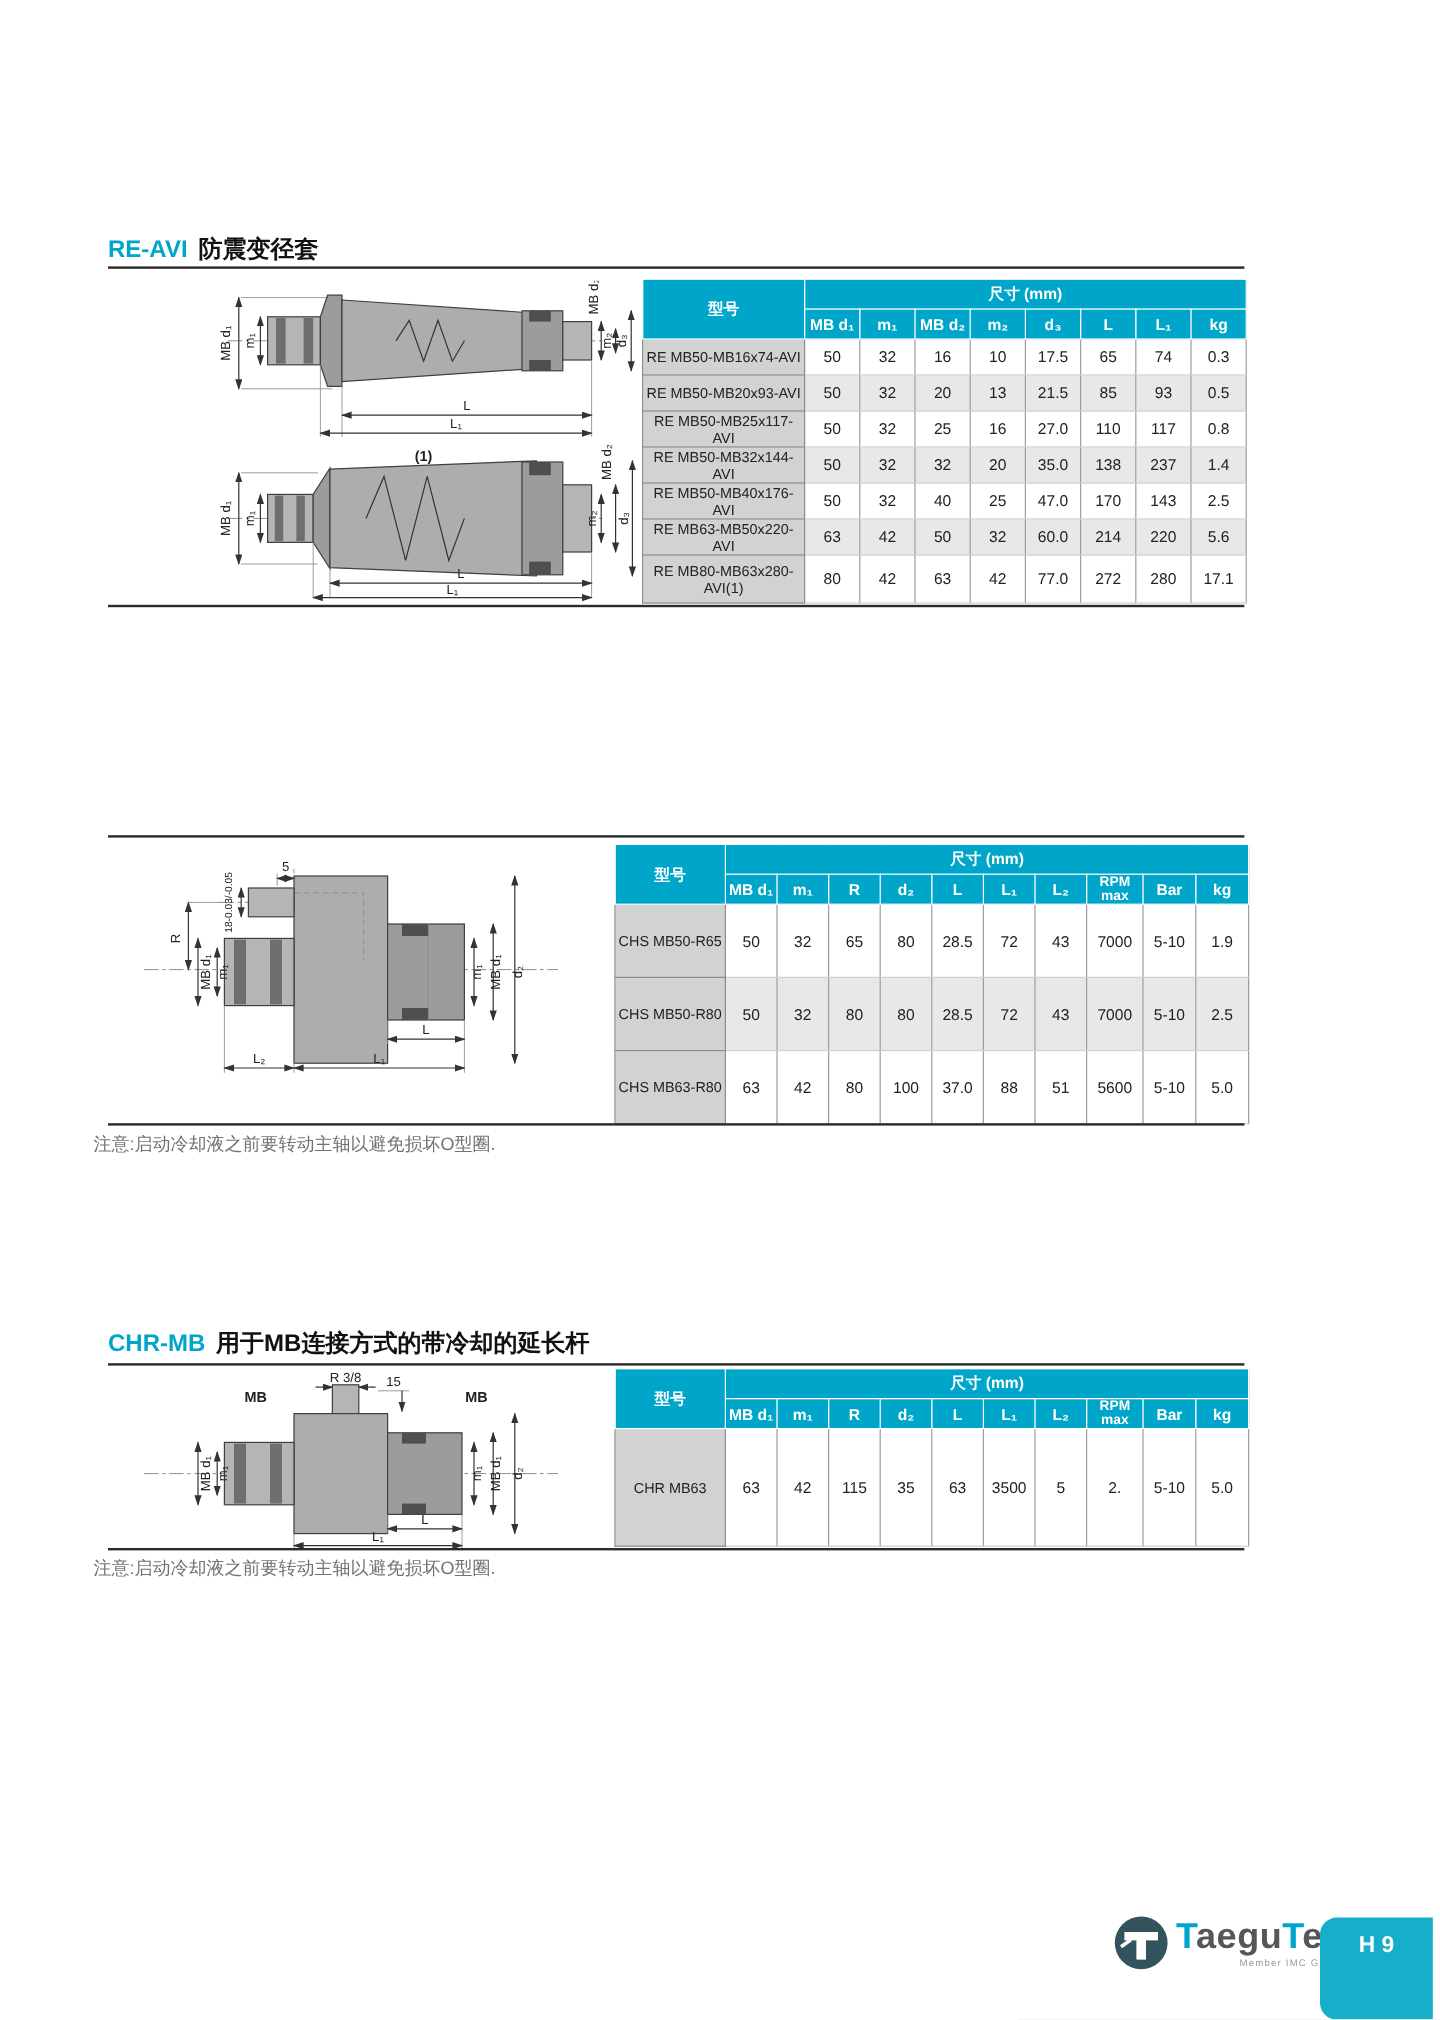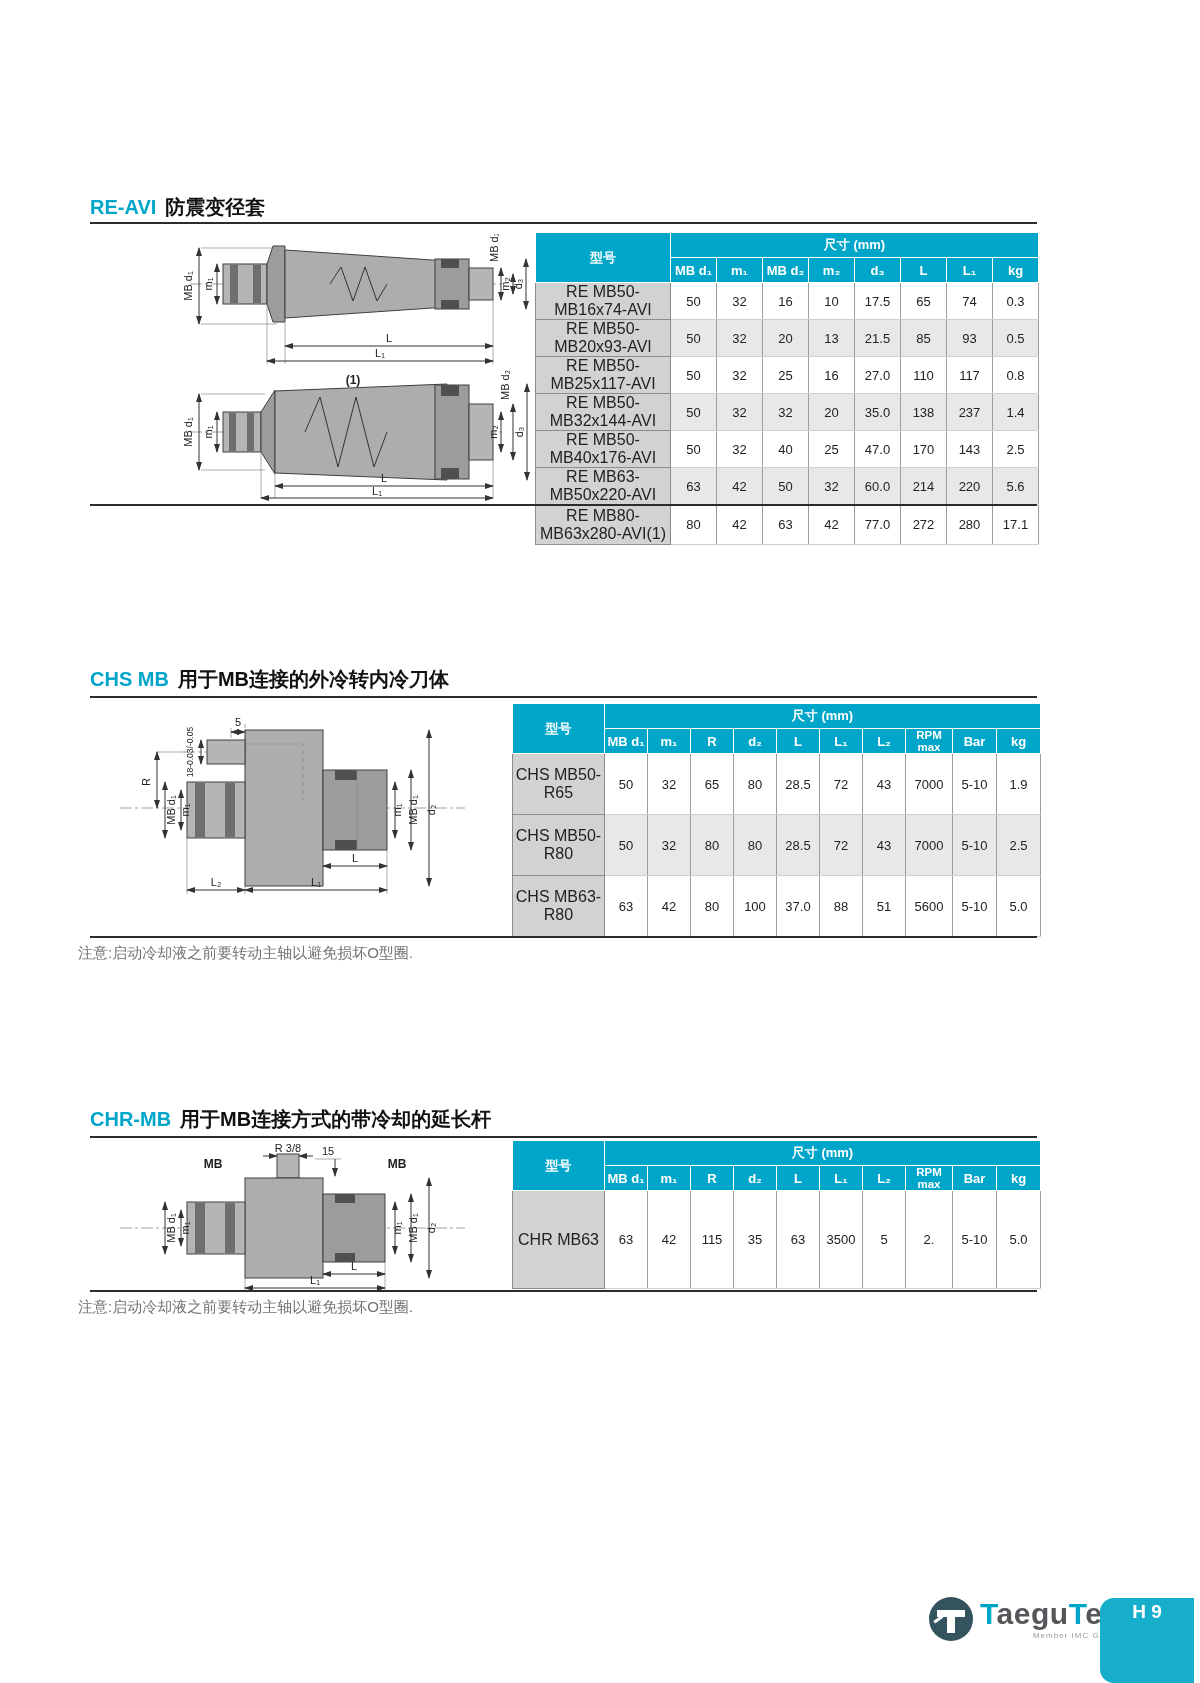--- a/index.html
+++ b/index.html
@@ -17,21 +17,21 @@
   .sec-head .code{color:#00a6c9;margin-right:9px}
   .sec-head .sub{color:#111}
   .rule{position:absolute;left:90px;width:947px;height:2px;background:#2b2b2b}
   .rule.thin{height:1.5px}
 
   
   table.spec{position:absolute;border-collapse:collapse;table-layout:fixed;text-align:center;font-size:13px;color:#222;background:#fff}
   table.spec th{background:#00a6c9;color:#fff;font-weight:bold;border:1px solid #ffffff;font-size:13px;padding:0 1px}
   table.spec thead tr{height:25px}
   table.spec td{border-left:1px solid #9d9d9d;border-right:1px solid #9d9d9d;border-top:1px solid #cfcfcf;border-bottom:1px solid #cfcfcf;background:#fff;padding:0 2px}
-  table.spec td.model{background:#d2d2d2;border:1px solid #8c8c8c;font-size:16px}
+  table.spec td.model{background:#d2d2d2;border:1px solid #8c8c8c;font-size:12px}
   table.spec tr.alt td{background:#e8e8e8}
   table.spec tr.alt td.model{background:#d2d2d2}
   #t1 tbody tr{height:30px}
   #t1 tbody tr.tall{height:40px}
   #t2 tbody tr{height:61px}
   #t3 tbody tr{height:98px}
 
   .note{position:absolute;left:78px;font-size:15px;color:#737373}
 
   
@@ -47,21 +47,21 @@
   .dimtxt{font-size:11px}
   .smalltxt{font-size:8.5px}
 
   
   .brand{position:absolute;left:928px;top:1596px;display:flex;align-items:center}
   .brand-icon{width:46px;height:46px;margin-right:6px}
   .brand-name{line-height:30px;white-space:nowrap}
   .brand-part{display:inline-block;font-size:30px;font-weight:bold;color:#54565a;letter-spacing:.5px}
   .brand-part::first-letter{color:#00a6c9}
   .brand-tagline{font-size:8px;color:#9a9a9a;text-align:right;letter-spacing:1px;margin-top:-3px}
-  .page-tab{position:absolute;left:1100px;top:1598px;width:94px;height:85px;background:#16aecb;border-radius:14px 0 0 14px;color:#fff;text-align:center;padding-top:3px;font-size:19px;font-weight:bold}
+  .page-tab{position:absolute;left:1100px;top:1598px;width:94px;height:85px;background:#16aecb;border-radius:14px 0 0 14px;color:#fff;text-align:center;padding-top:13px;font-size:19px;font-weight:bold}
 </style>
 </head>
 <body>
 
 <div class="page">
 
   <svg width="0" height="0" style="position:absolute" aria-hidden="true">
     <defs>
       <marker id="arr" markerWidth="9" markerHeight="8" refX="8" refY="3" orient="auto-start-reverse" markerUnits="userSpaceOnUse">
         <path d="M0,0 L9,3 L0,6 Z" fill="#333"></path>
@@ -248,23 +248,20 @@
         <td>42</td>
         <td>77.0</td>
         <td>272</td>
         <td>280</td>
         <td>17.1</td>
       </tr>
     </tbody>
   </table>
   <div class="rule thin" style="top:504px"></div>
 
-  <div class="sec-head" style="top:666px">
-    <span class="code">CHS MB</span><span class="sub">用于MB连接的外冷转内冷刀体</span>
-  </div>
   <div class="rule" style="top:696px"></div>
 
   <svg class="abs" style="left:95px;top:704px" width="400" height="228" viewBox="0 0 400 228">
     <line class="cl" x1="25" y1="104" x2="370" y2="104"></line>
     <line class="cl" x1="88" y1="48" x2="168" y2="48"></line>
     <rect class="part3" x="150" y="26" width="78" height="156"></rect>
     <path class="ex" d="M150,40 L208,40 L208,96" fill="none" stroke-dasharray="5 3"></path>
     <rect class="part" x="112" y="36" width="38" height="24"></rect>
     <line class="ex" x1="136" y1="34" x2="136" y2="24"></line>
     <line class="ex" x1="150" y1="24" x2="150" y2="20"></line>

